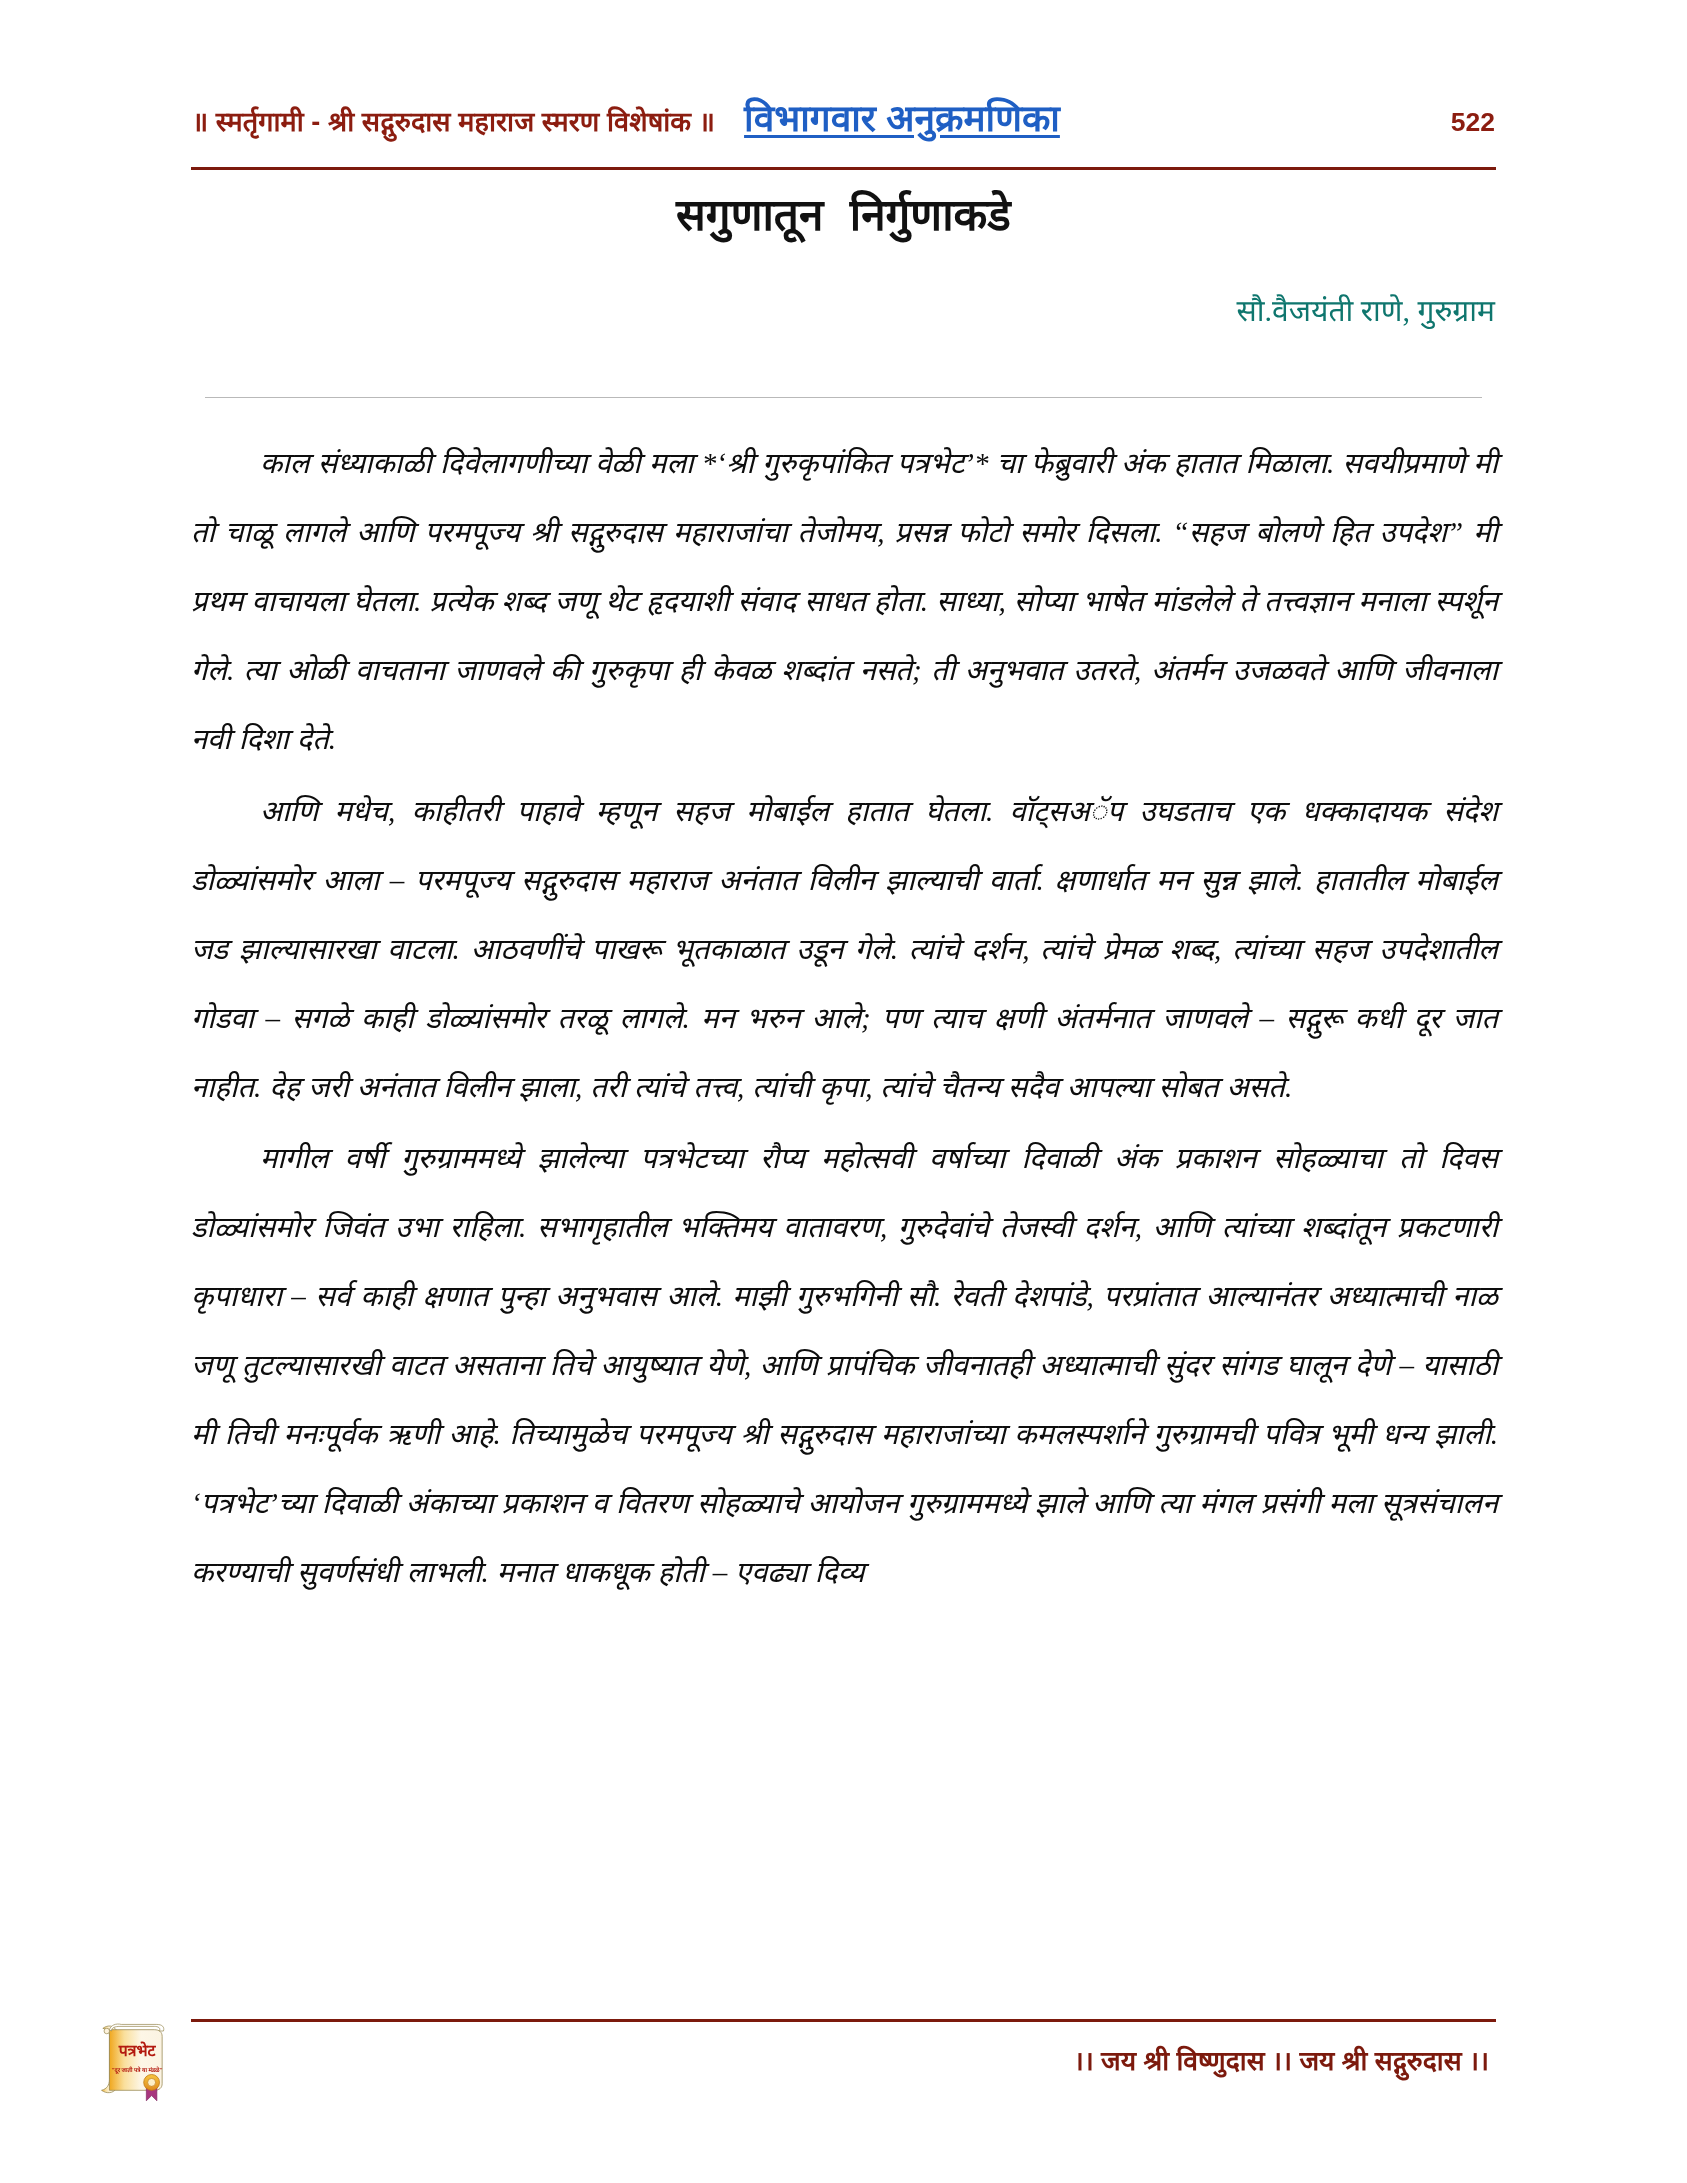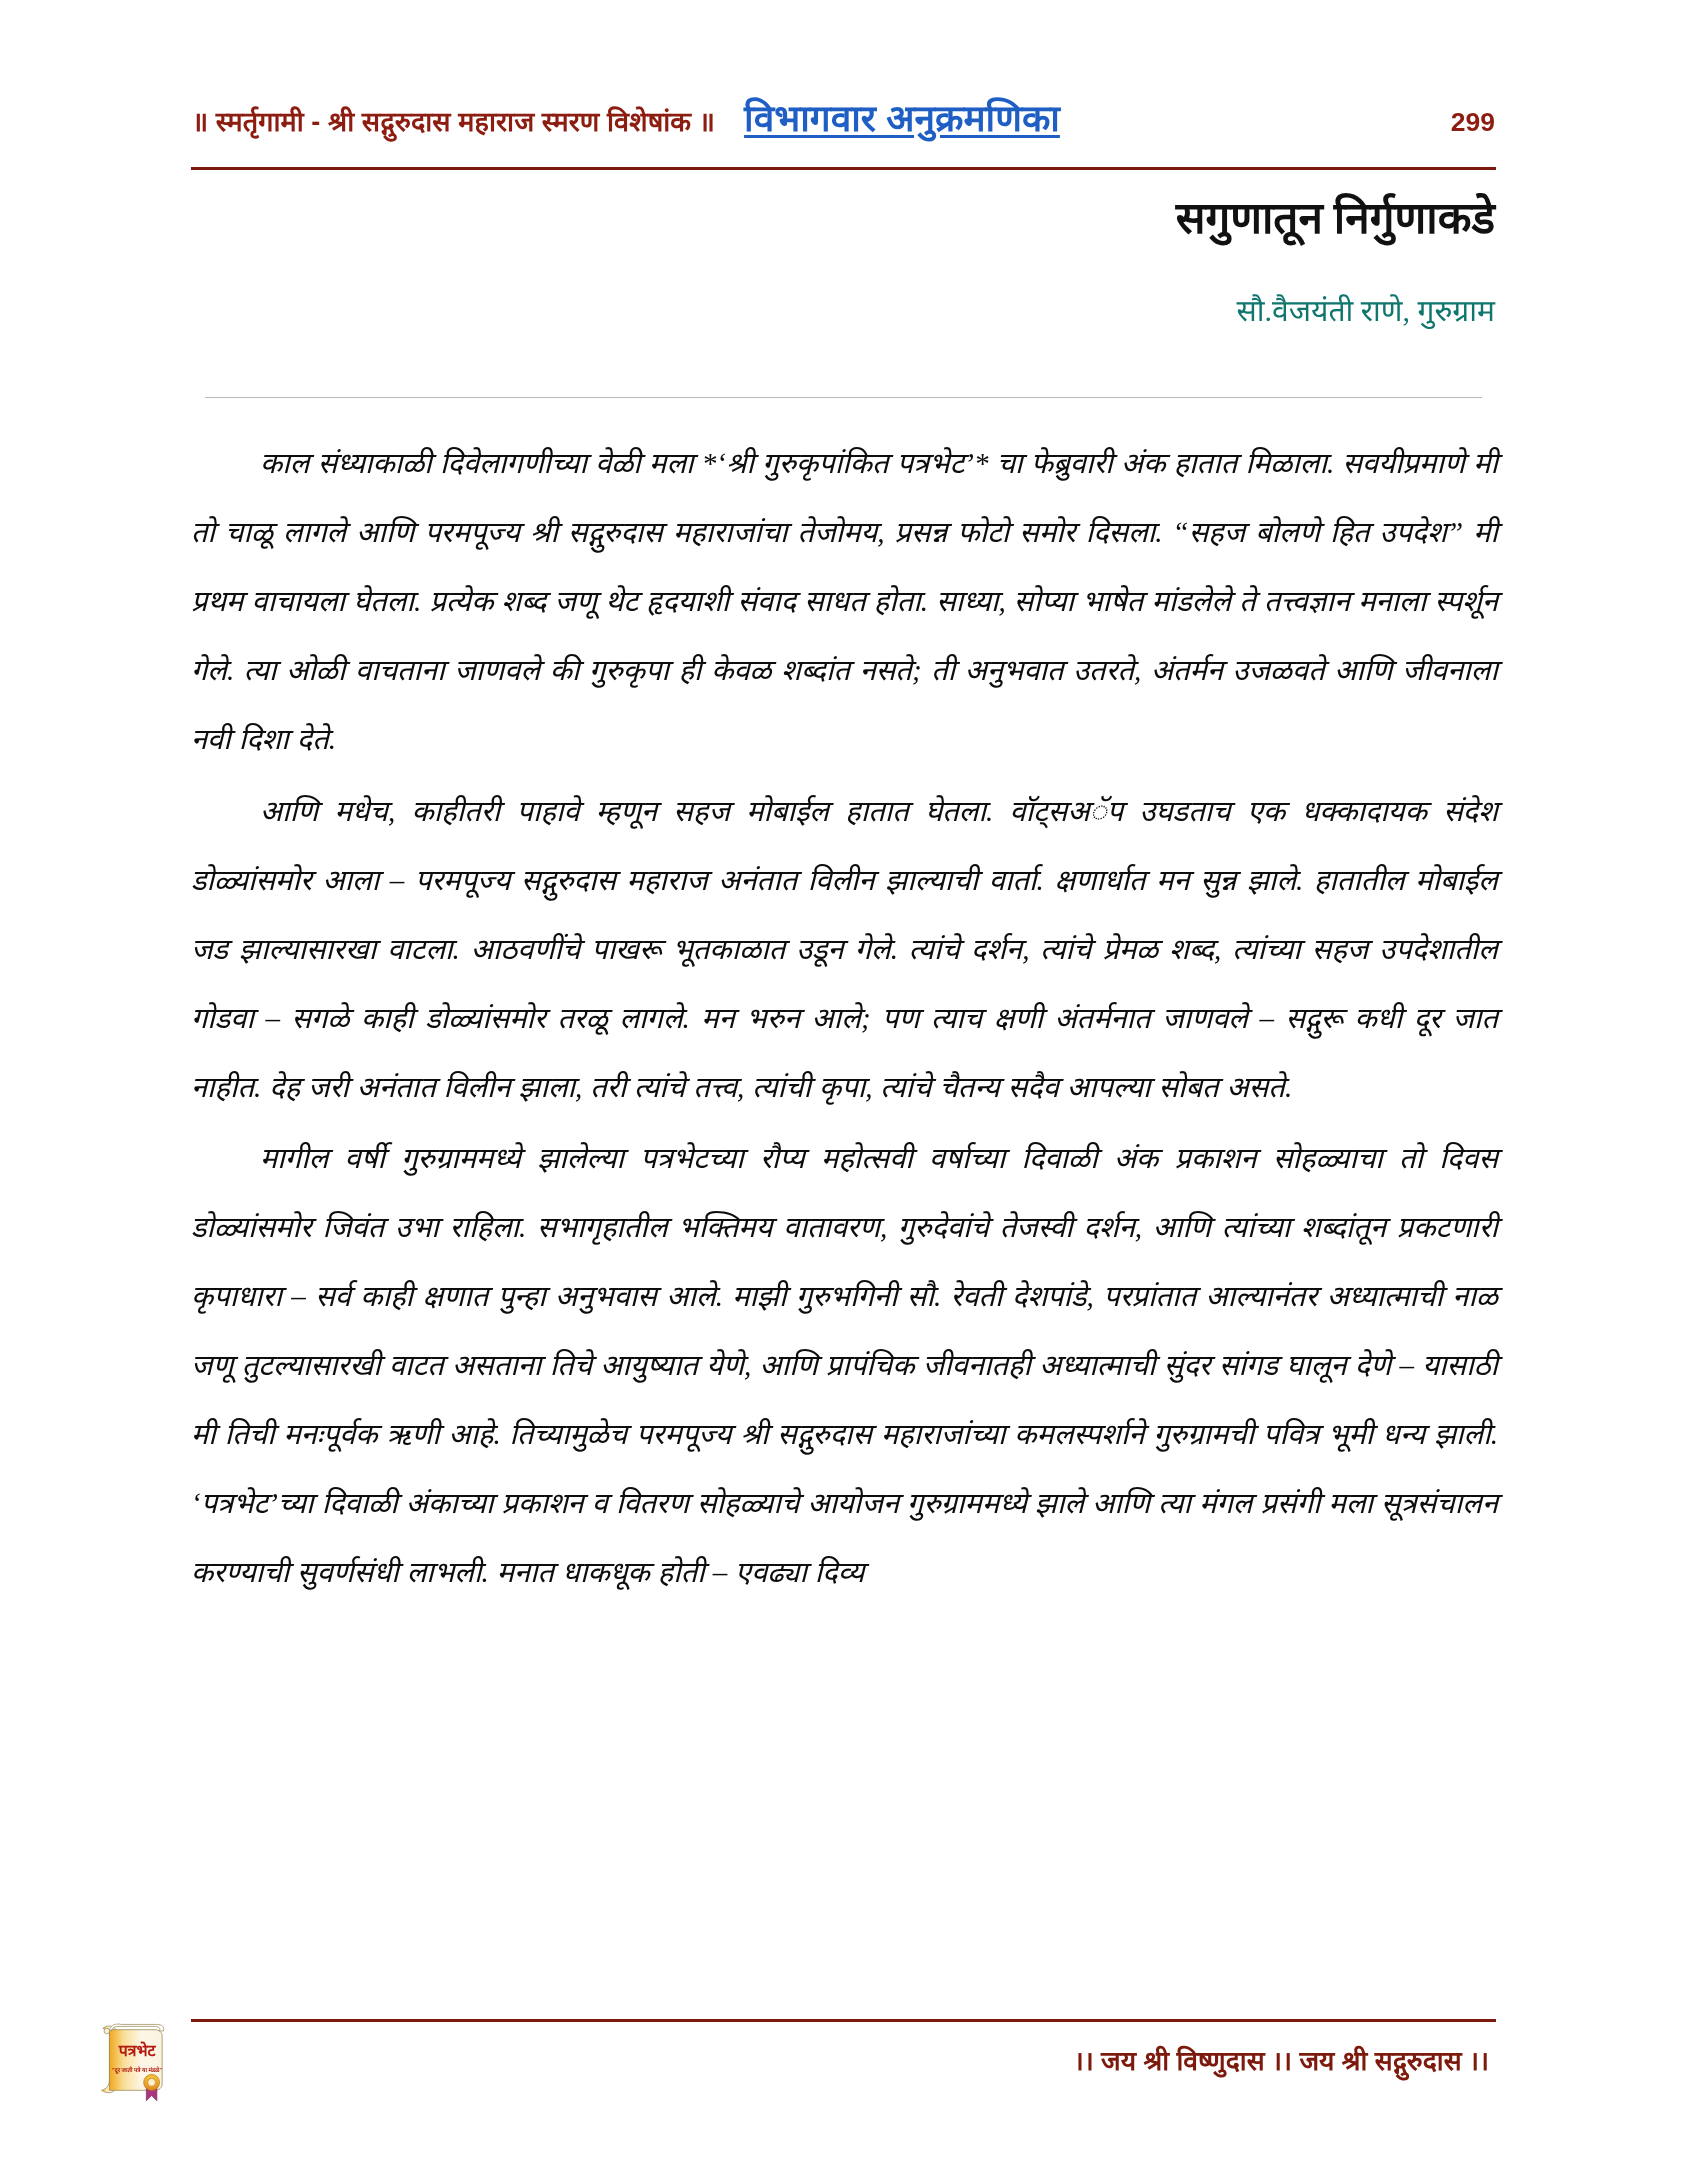--- a/index.html
+++ b/index.html
@@ -68,22 +68,22 @@
     height: 2.6px;
     background: #7c1a0d;
   }
 
   
   .doc-title {
     position: absolute;
     top: 191px;
     left: 192px;
     right: 192px;
-    text-align: right;
-    font-family: Liberation Serif, serif;
+    text-align: center;
+    font-family: Liberation Mono, monospace;
     font-size: 44px;
     font-weight: bold;
     color: #111111;
     line-height: 1.25;
   }
 
   .doc-author {
     position: absolute;
     top: 291px;
     left: 192px;
@@ -159,21 +159,21 @@
   .footer-logo svg { display: block; width: 83px; height: 90px; }
 </style>
 </head>
 <body>
 
 <div class="page">
 
   <div class="header">
     <span class="header-title">॥ स्मर्तृगामी - श्री सद्गुरुदास महाराज स्मरण विशेषांक ॥</span>
     <a class="header-link">विभागवार अनुक्रमणिका</a>
-    <span class="header-pageno">299</span>
+    <span class="header-pageno">522</span>
   </div>
   <div class="header-rule"></div>
 
   <div class="doc-title">सगुणातून निर्गुणाकडे</div>
 
   <div class="doc-author">सौ.वैजयंती राणे, गुरुग्राम</div>
 
   <div class="title-rule"></div>
 
   <div class="body-area">

